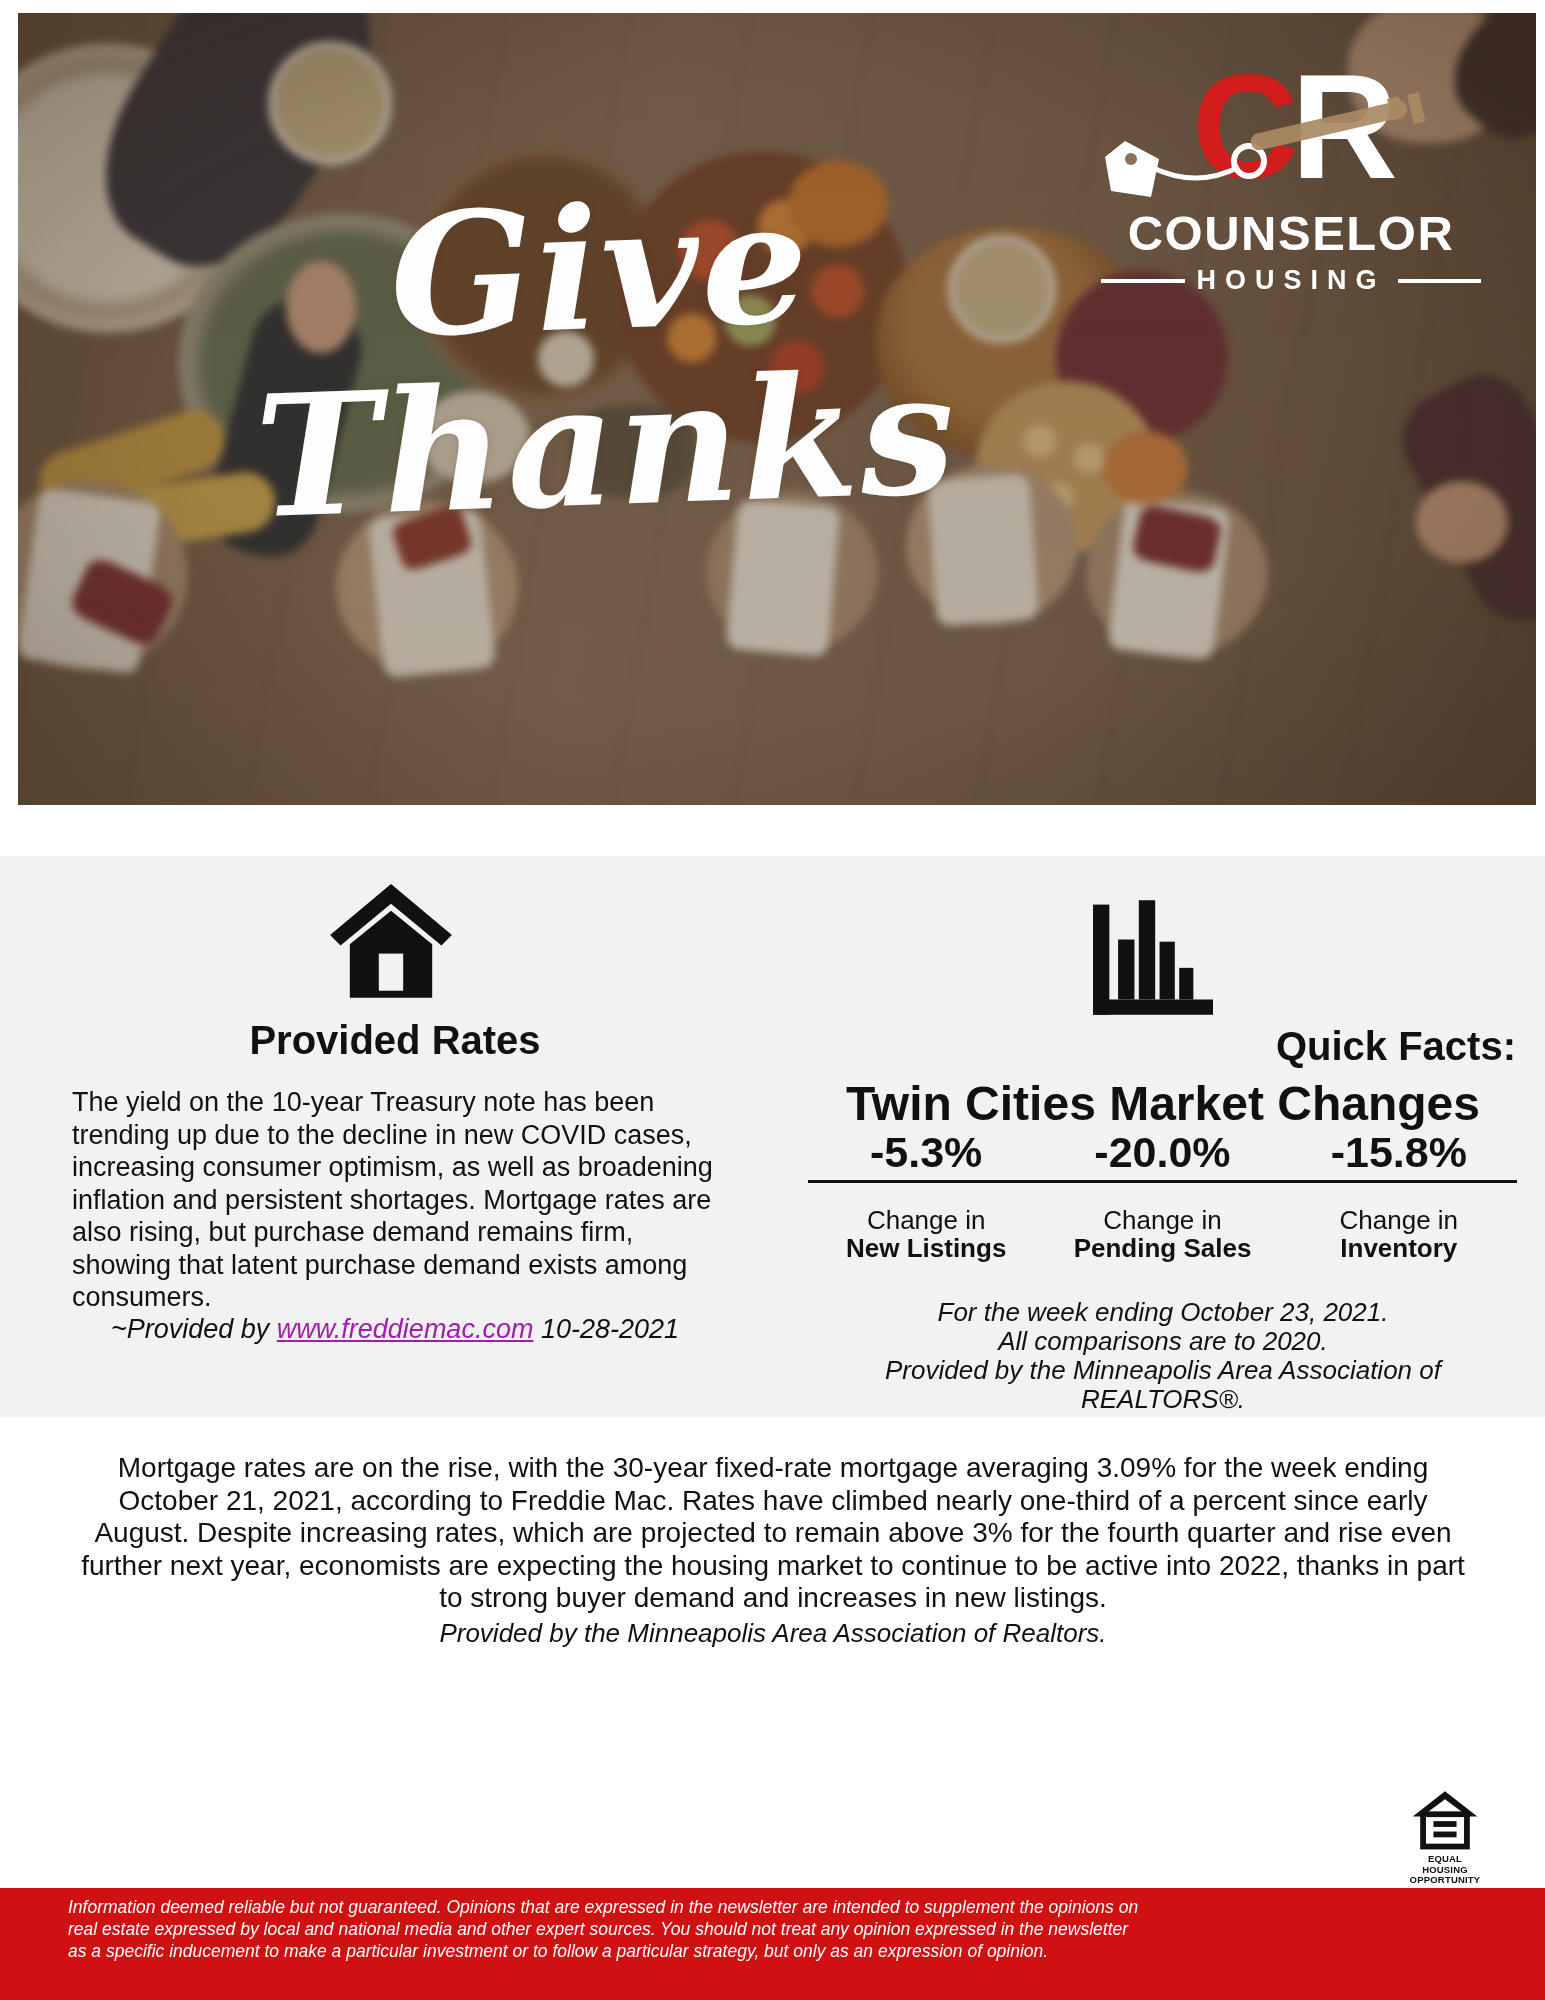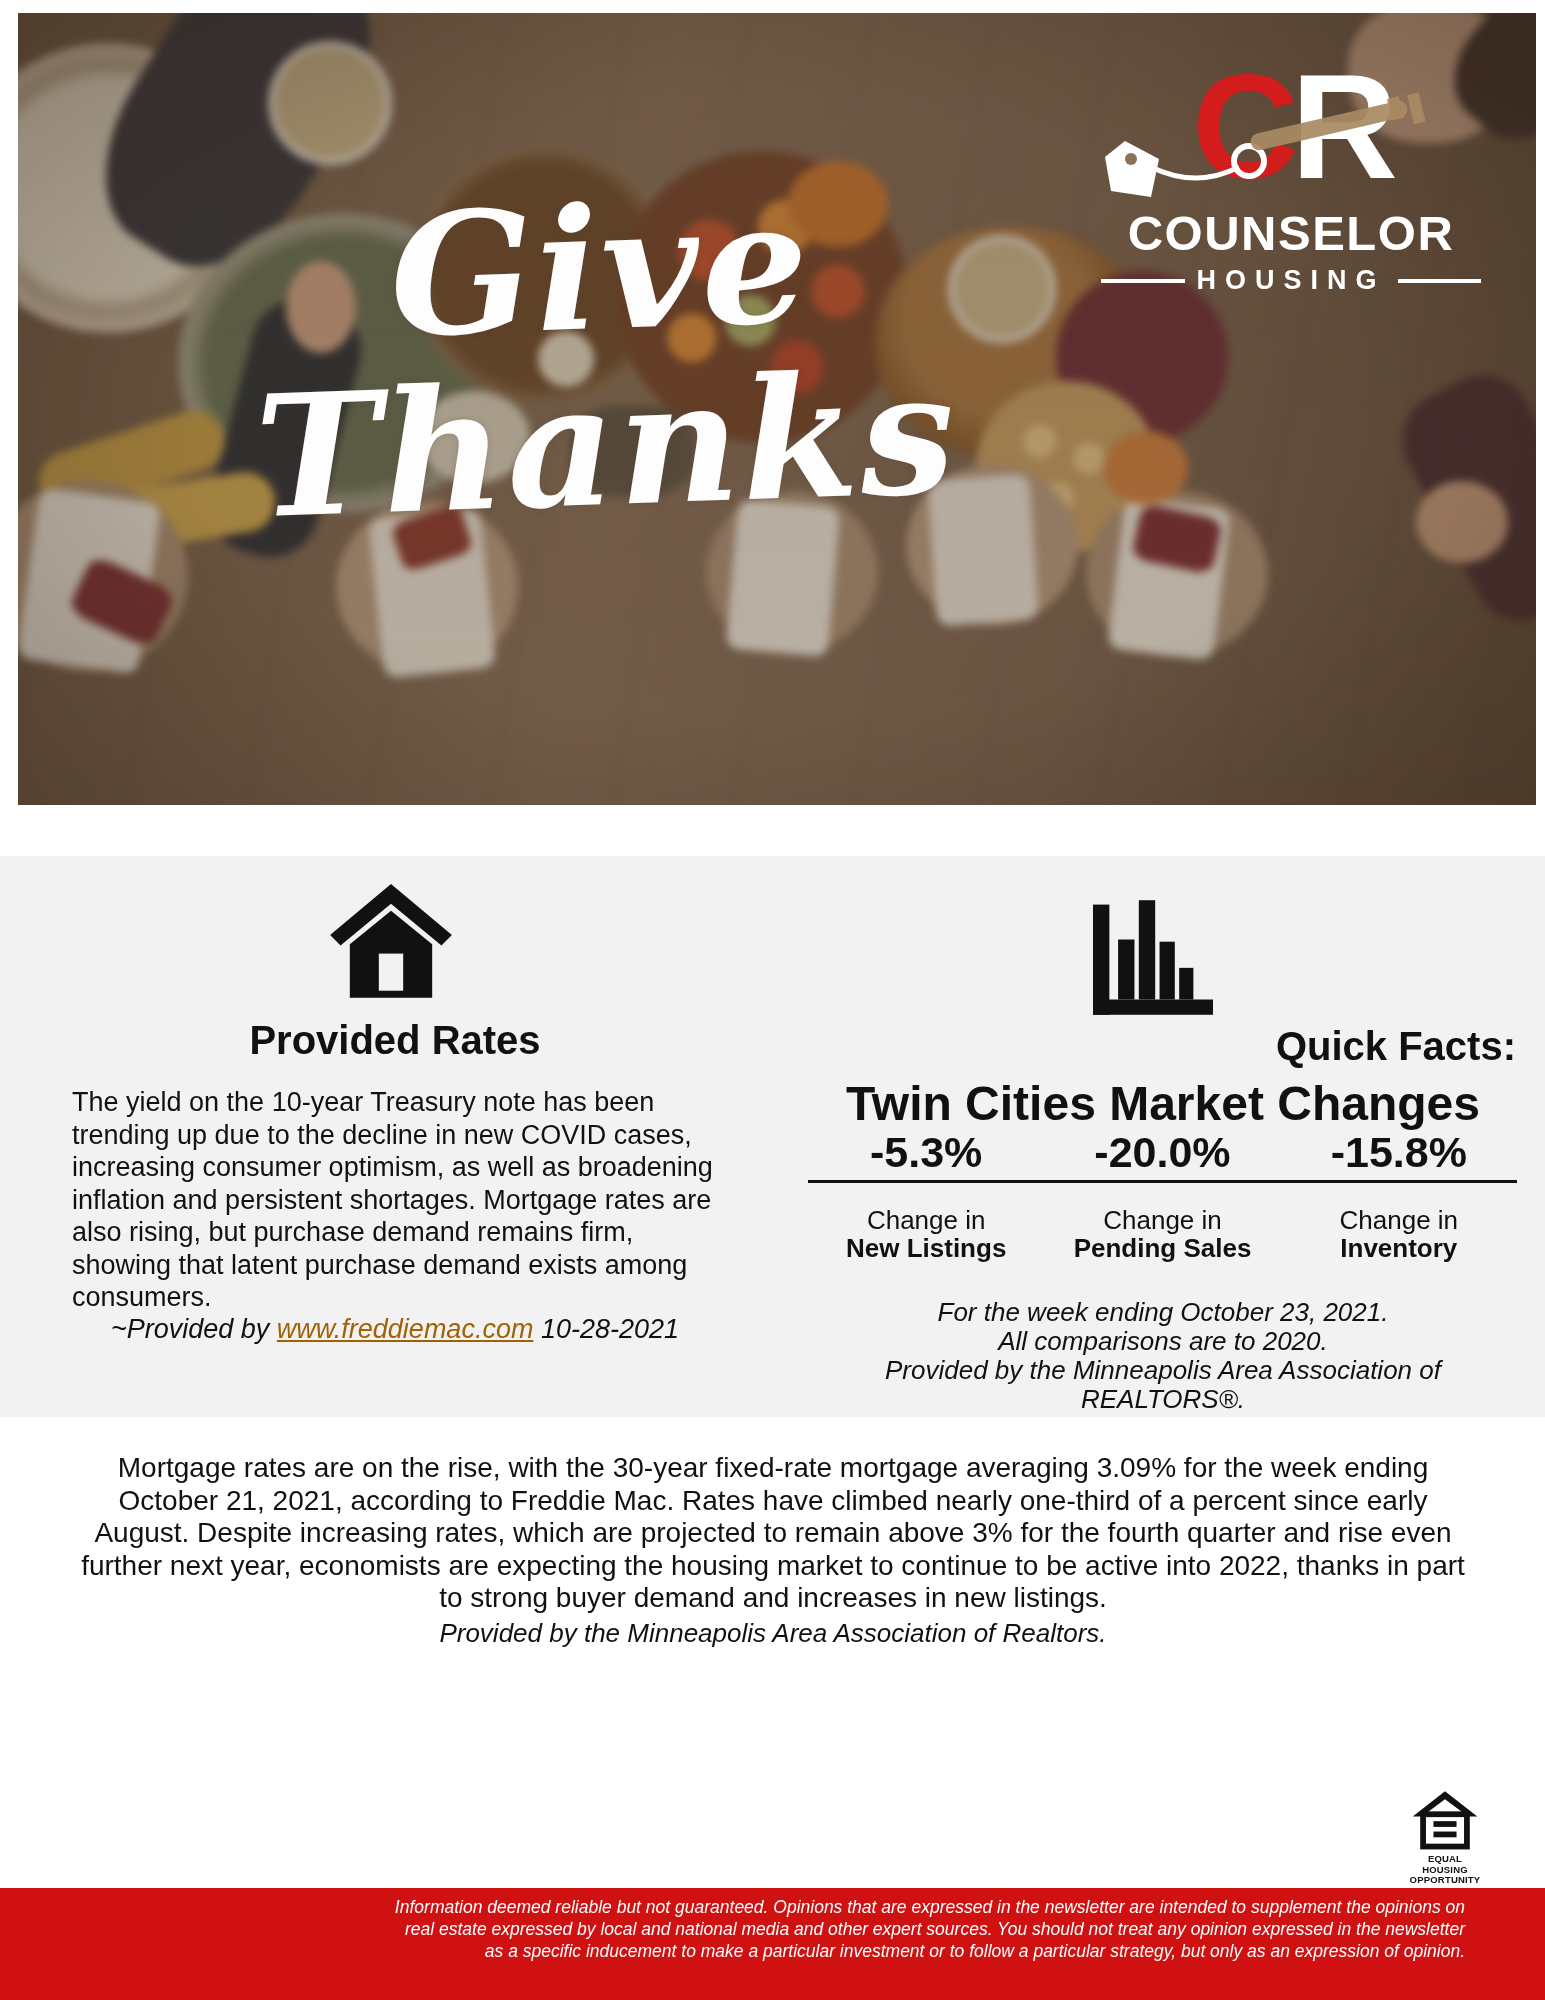--- a/index.html
+++ b/index.html
@@ -37,21 +37,21 @@
   .realty{font-size:27px;font-weight:bold;letter-spacing:9px;}
   
   .panel{position:absolute;left:0;top:856px;width:1545px;height:561px;background:#f2f2f2;}
   .icon-house{position:absolute;left:330px;top:28px;}
   .mort-title{position:absolute;left:70px;top:162px;width:650px;text-align:center;
     font-size:40px;font-weight:bold;}
   .mort-para{position:absolute;left:72px;top:230px;width:646px;text-align:left;
     font-size:27px;line-height:32.5px;}
   .mort-attr{position:absolute;left:42px;top:458px;width:706px;text-align:center;
     font-size:27px;font-style:italic;}
-  .link{color:#a16207;text-decoration:underline;cursor:pointer;}
+  .link{color:#a21caf;text-decoration:underline;cursor:pointer;}
   .icon-bars{position:absolute;left:1093px;top:44px;}
   .qf-title{position:absolute;left:810px;top:168px;width:706px;text-align:right;
     font-size:40px;font-weight:bold;}
   .qf-sub{position:absolute;left:790px;top:220px;width:746px;text-align:center;
     font-size:48px;font-weight:bold;}
   .stats-values{position:absolute;left:808px;top:272px;width:709px;display:flex;}
   .stats-values .stat-value{flex:1;text-align:center;font-size:43px;font-weight:bold;}
   .stats-divider{position:absolute;left:808px;top:324px;width:709px;height:0;border-top:3px solid #111;}
   .stats-labels{position:absolute;left:808px;top:350px;width:709px;display:flex;}
   .stat-label{flex:1;text-align:center;font-size:26px;line-height:28px;}
@@ -61,21 +61,21 @@
   
   .main-para{position:absolute;left:78px;top:1452px;width:1390px;text-align:center;
     font-size:28px;line-height:32.5px;}
   .main-attr{position:absolute;left:78px;top:1618px;width:1390px;text-align:center;
     font-size:26px;font-style:italic;}
   
   .eho{position:absolute;left:1404px;top:1790px;width:82px;text-align:center;}
   .eho-text{font-size:9.5px;font-weight:bold;line-height:10.5px;letter-spacing:0.2px;}
   
   .footer{position:absolute;left:0;top:1888px;width:1545px;height:112px;background:#cf1111;
-    color:#ffffff;text-align:right;}
+    color:#ffffff;}
   .footer-inner{padding:9px 80px 0 68px;font-size:17.5px;font-style:italic;line-height:21.8px;}
 </style>
 </head>
 <body>
 
 <div class="page">
 
   <div class="hero">
     <div class="photo-layer">
       <div class="wood-lines"></div>

